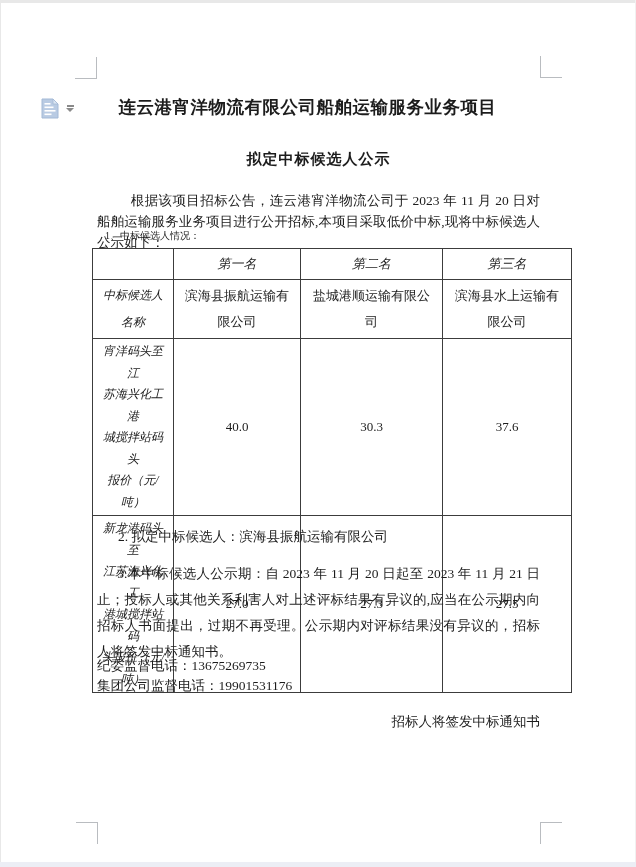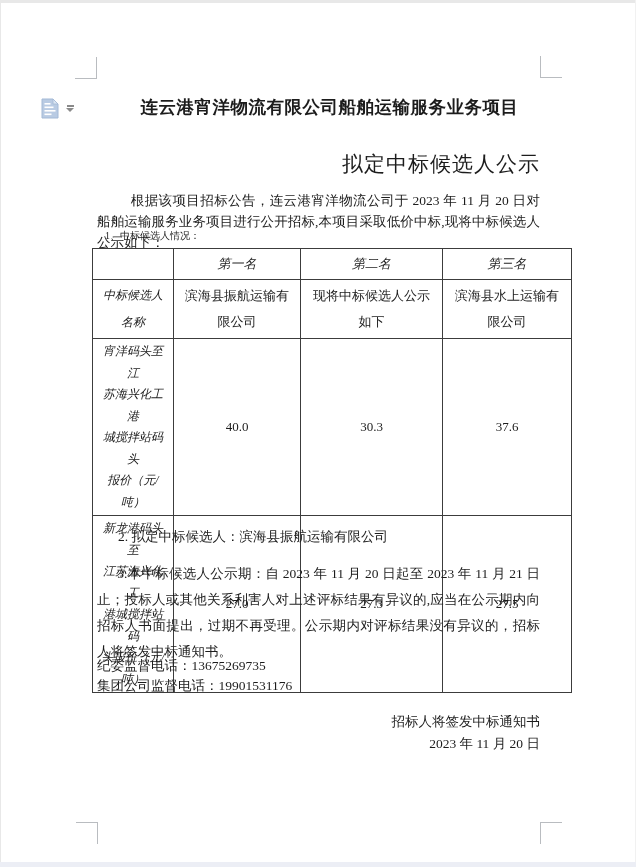--- a/index.html
+++ b/index.html
@@ -29,26 +29,26 @@
   
   .paste-btn { position: absolute; left: 40px; top: 97px; width: 42px; height: 24px; cursor: pointer; }
   .paste-doc { position: absolute; left: 1px; top: 1px; }
   .paste-arrow { position: absolute; left: 26px; top: 8px; width: 9px; height: 8px; }
   .paste-arrow .bar { position: absolute; left: 1px; top: 0; width: 7px; height: 2px; background: #8a8a8a; }
   .paste-arrow .tri { position: absolute; left: 0; top: 3px; width: 0; height: 0;
                       border-left: 4.5px solid transparent; border-right: 4.5px solid transparent;
                       border-top: 4.5px solid #8a8a8a; }
 
   .doc-title {
-    position: absolute; left: 108px; top: 95px; width: 443px;
+    position: absolute; left: 86px; top: 95px; width: 443px;
     text-align: center; font-weight: bold; font-size: 17.5px; letter-spacing: 0.5px;
   }
   .doc-subtitle {
     position: absolute; left: 97px; top: 150px; width: 443px;
-    text-align: right; font-weight: normal; font-size: 21px; letter-spacing: 1px;
+    text-align: center; font-weight: bold; font-size: 15px; letter-spacing: 1px;
   }
   .intro {
     position: absolute; left: 97px; top: 190px; width: 443px;
     font-size: 13.5px; line-height: 21px; text-align: justify; text-indent: 2.5em;
   }
   .item1 {
     position: absolute; left: 90px; top: 227px; width: 443px;
     font-size: 10px; line-height: 18px; text-indent: 1.5em;
   }
 
@@ -134,21 +134,21 @@
   <tbody>
       <tr class="r-head">
     <td></td>
     <td>第一名</td>
     <td>第二名</td>
     <td>第三名</td>
   </tr>
   <tr class="r-name">
     <td class="rowlabel">中标候选人名称</td>
     <td>滨海县振航运输有限公司</td>
-    <td>现将中标候选人公示如下</td>
+    <td>盐城港顺运输有限公司</td>
     <td>滨海县水上运输有限公司</td>
   </tr>
   <tr class="r-p1">
     <td class="rowlabel">宵洋码头至江
 苏海兴化工港
 城搅拌站码头
 报价（元/吨）</td>
     <td>40.0</td>
     <td>30.3</td>
     <td>37.6</td>
@@ -169,14 +169,13 @@
 <div class="item2">2. 拟定中标候选人：滨海县振航运输有限公司</div>
 <div class="item3">3.本中标候选人公示期：自 2023 年 11 月 20 日起至 2023 年 11 月 21 日止；投标人或其他关系利害人对上述评标结果有异议的,应当在公示期内向招标人书面提出，过期不再受理。公示期内对评标结果没有异议的，招标人将签发中标通知书。</div>
 
 <div class="phones">
   <div>纪委监督电话：13675269735</div>
   <div>集团公司监督电话：19901531176</div>
 </div>
 
 <div class="signature">
   <div>招标人将签发中标通知书</div>
-  <div>2023 年 11 月 20 日</div>
 </div>
 
 </body></html>

